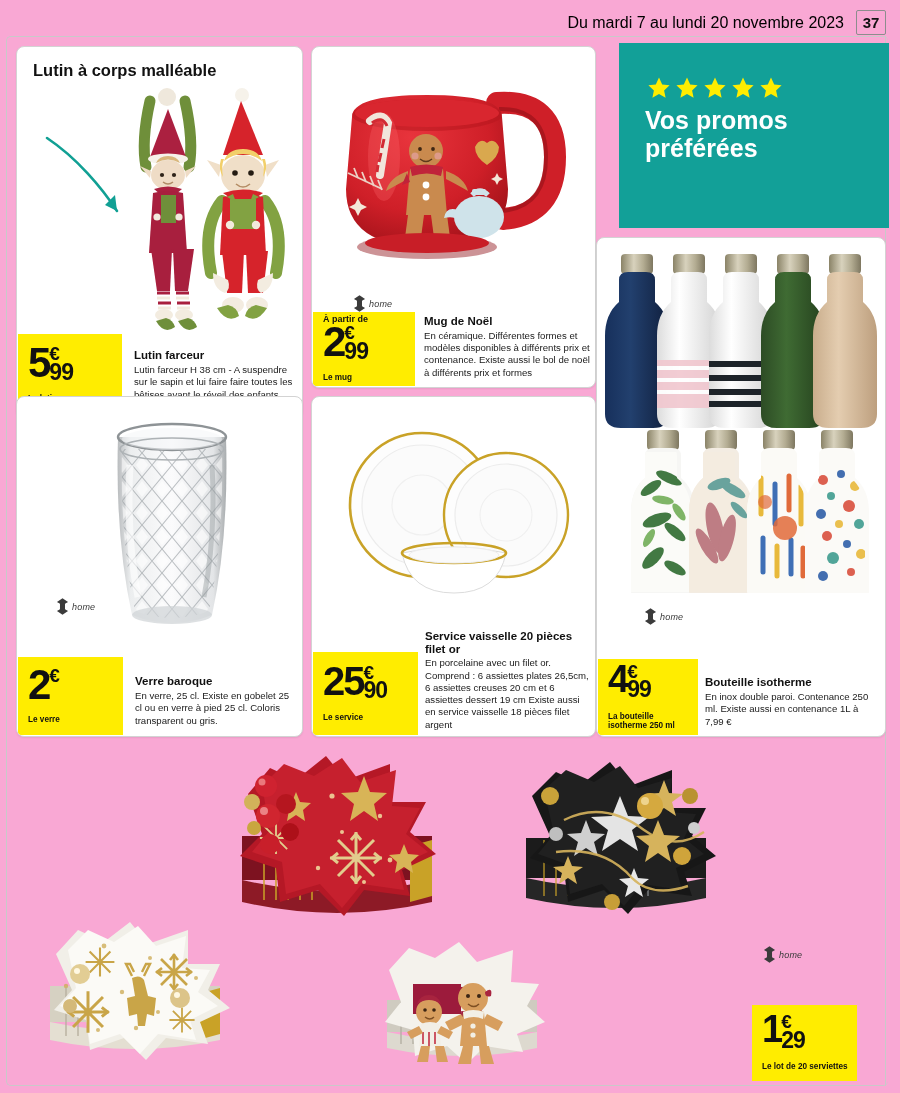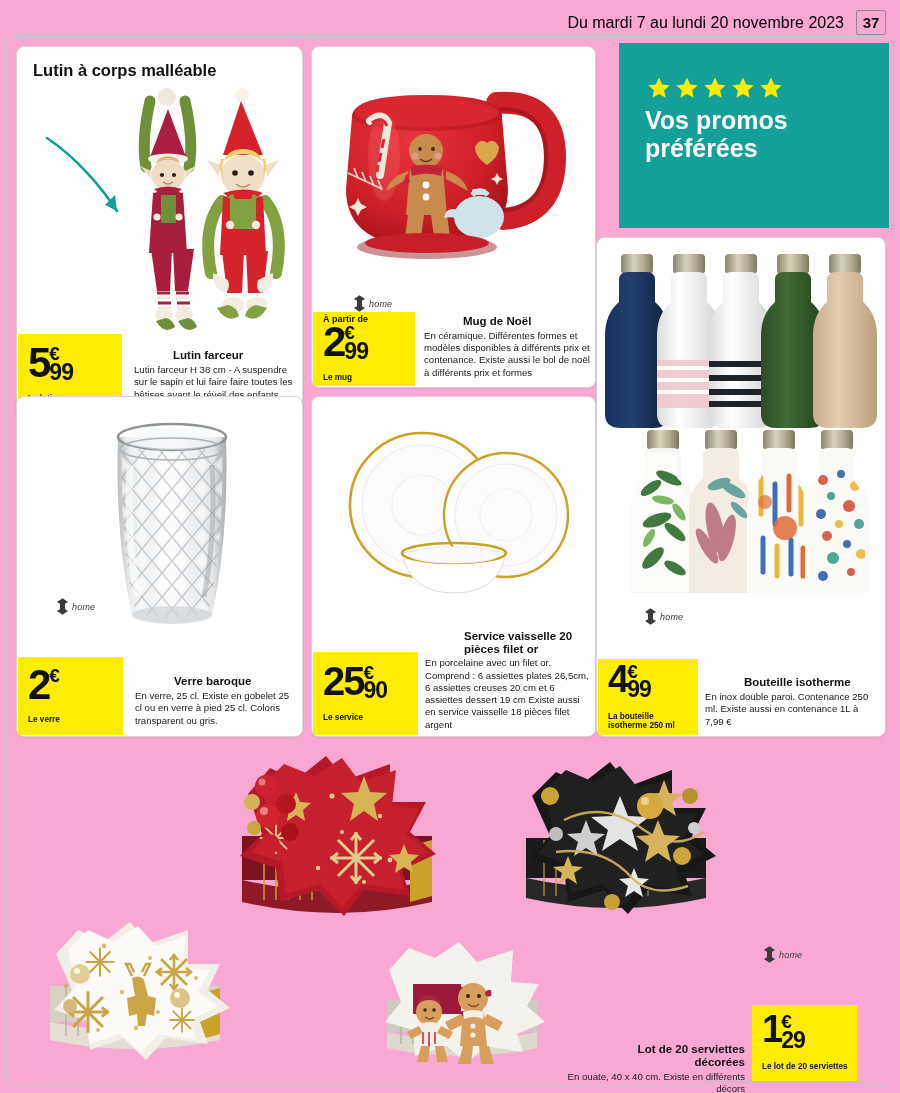--- a/index.html
+++ b/index.html
@@ -72,21 +72,21 @@
   }
   .price-stack { display:flex; flex-direction:column; align-items:flex-start; margin-left:0px; }
   .price-eur { font-size: 19px; font-weight: 800; color:#111; line-height: .85; }
   .price-cent { font-size: 23px; font-weight: 800; color:#111; letter-spacing:-1px; line-height:.9; margin-top:-1px;}
   .tag-unit { font-size: 8.2px; font-weight: 700; color:#111; margin-top: 12px; line-height: 1.15; }
 
   .price-int.small { font-size: 38px; }
   .price-int.big { font-size: 40px; }
 
   
-  .prod-name { font-size: 11.5px; font-weight: 800; color:#111; line-height:1.12; margin-bottom:2px;margin-left:39px; }
+  .prod-name { font-size: 11.5px; font-weight: 800; color:#111; line-height:1.12; margin-bottom:2px; }
   .prod-desc { font-size: 9.6px; color:#1a1a1a; line-height: 1.28; }
 
   
   .cf-logo { display:flex; align-items:center; width: 44px; }
   .cf-mark { width: 19px; height: 19px; display:block; }
   .cf-word { font-size: 9px; color:#3b3b3b; font-style: italic; margin-top: 1px; letter-spacing:.2px;}
 
   
   #card-lutin { left: 16px; top: 46px; width: 287px; height: 372px; }
   .lutin-title { position:absolute; left: 16px; top: 14px; font-size: 16.5px; font-weight: 800; color:#111; }
@@ -822,18 +822,14 @@
     <div class="price-row">
       <span class="price-int small">1</span>
       <span class="price-stack">
         <span class="price-eur">€</span>
         <span class="price-cent">29</span>
       </span>
     </div>
     <div class="tag-unit">Le lot de 20 serviettes</div>
   </div>
 
-  <div class="serv-text">
-    <div class="prod-name">Lot de 20 serviettes décorées</div>
-    <div class="prod-desc">En ouate, 40 x 40 cm. Existe en différents décors</div>
-  </div>
 
 </div>
 
 </body></html>

